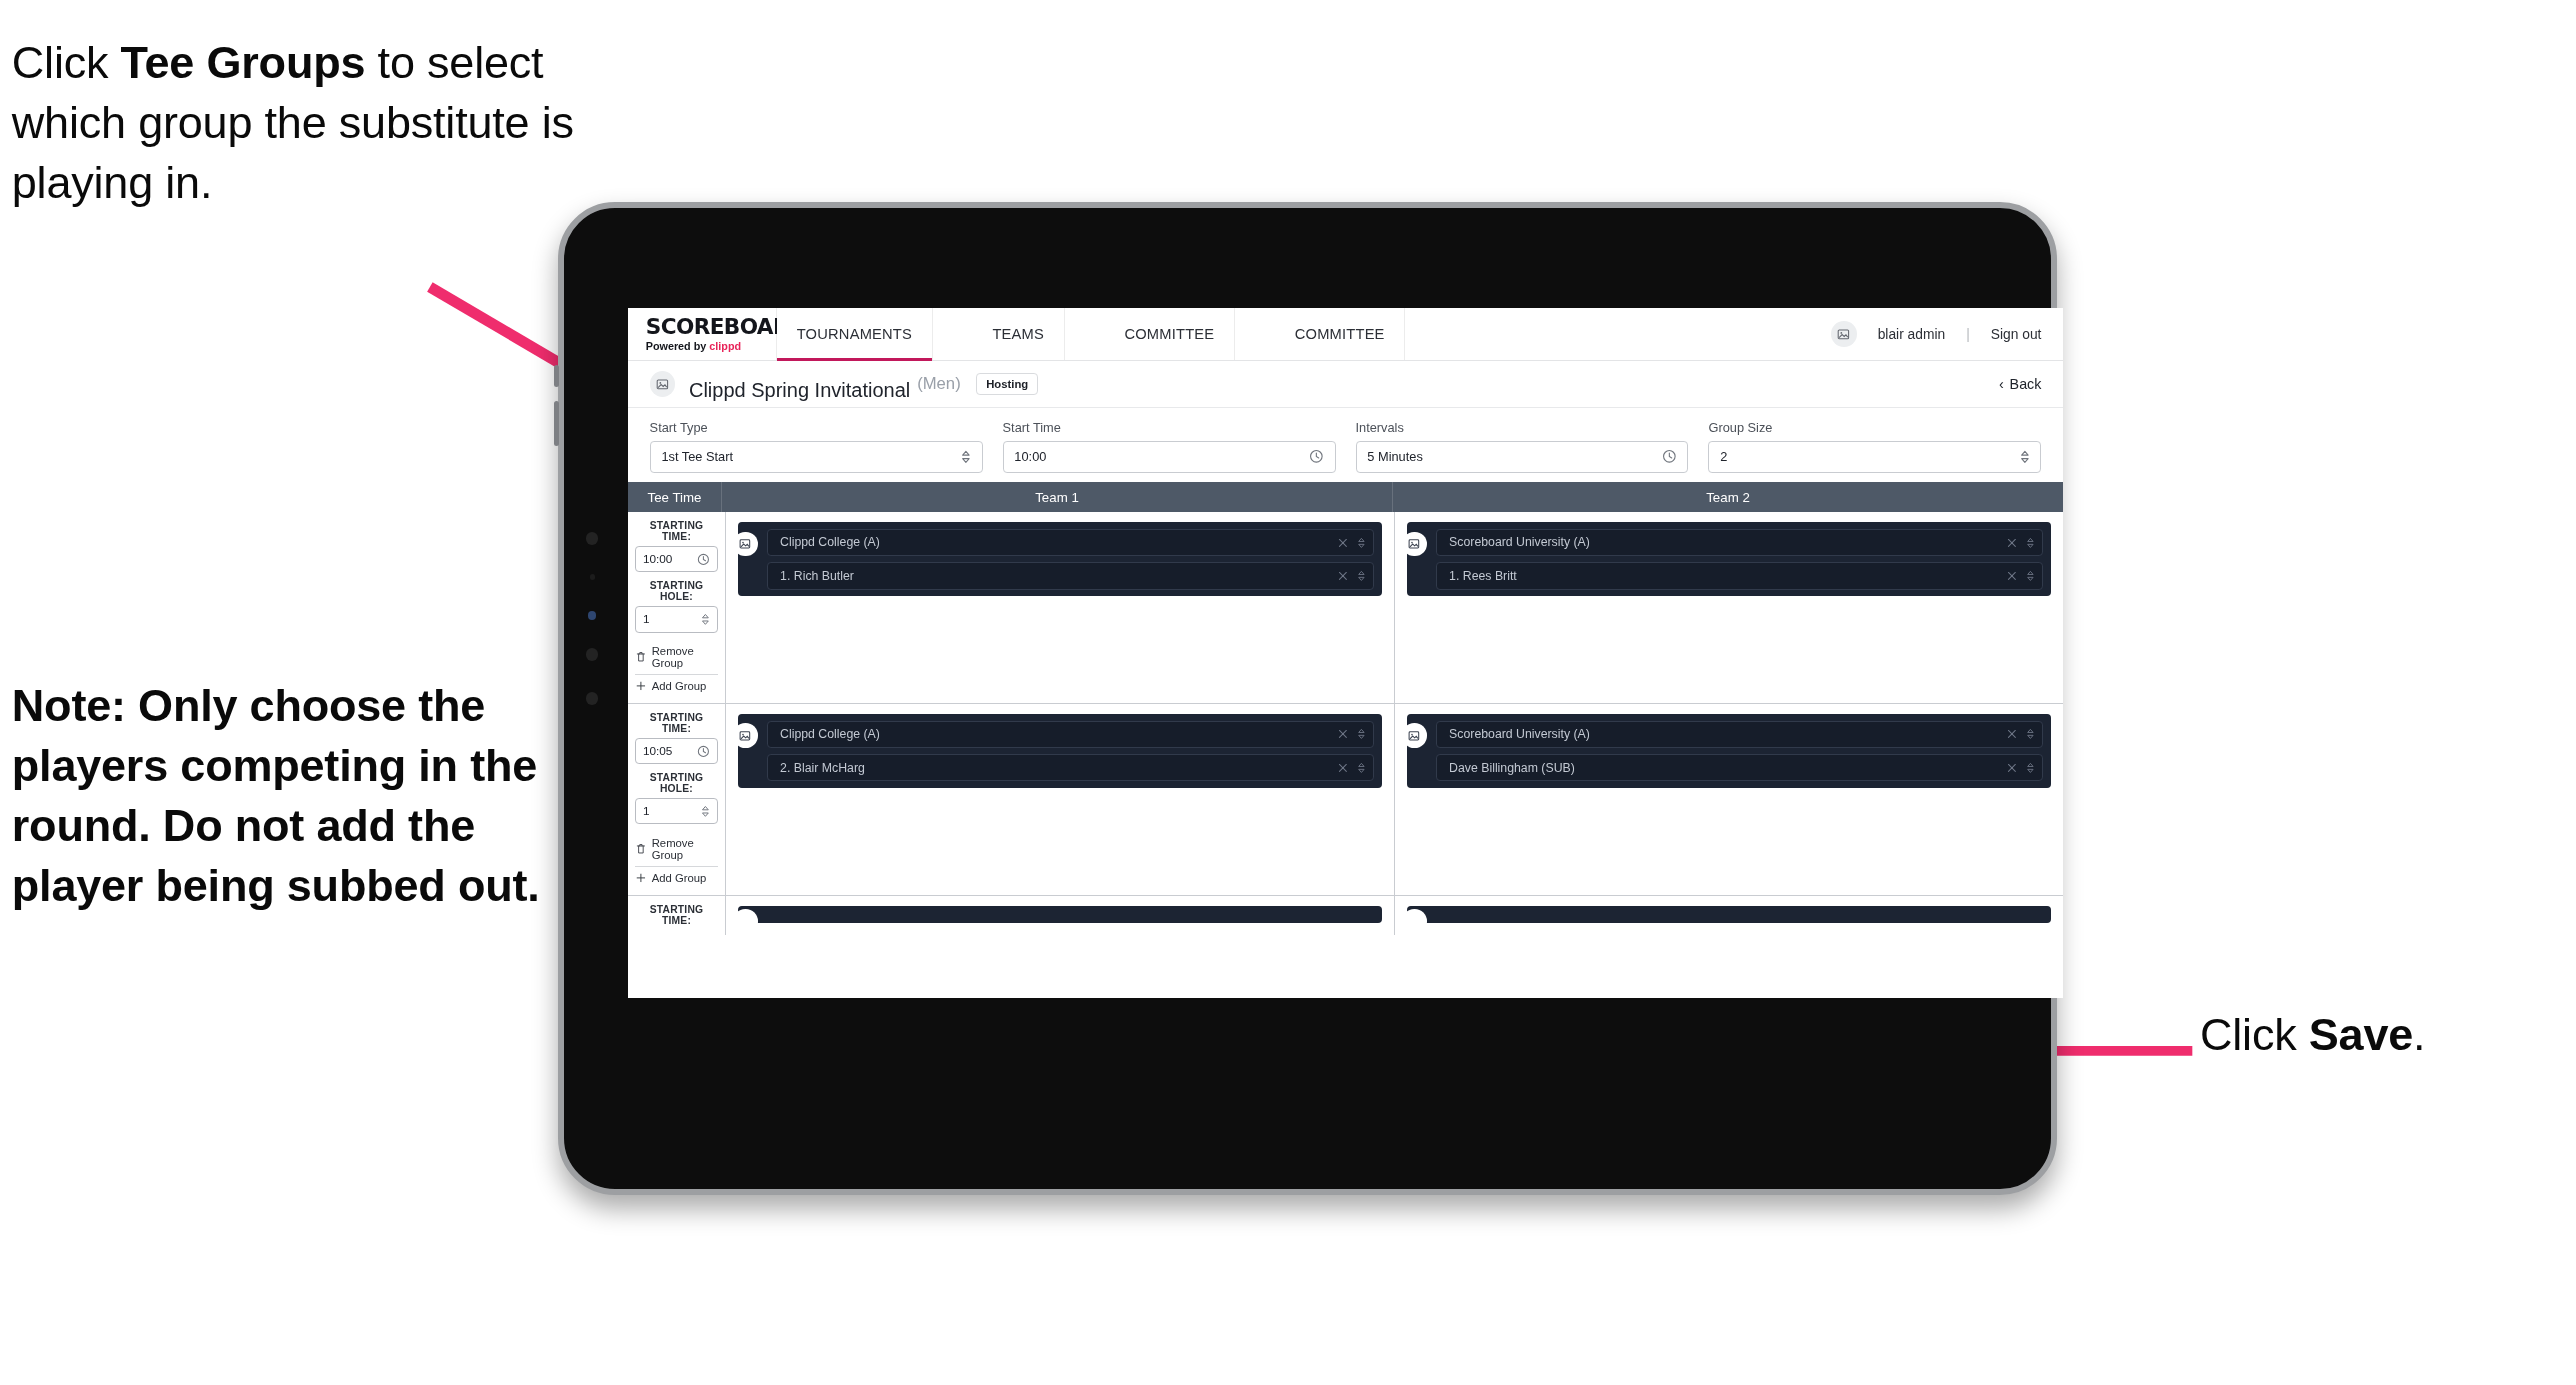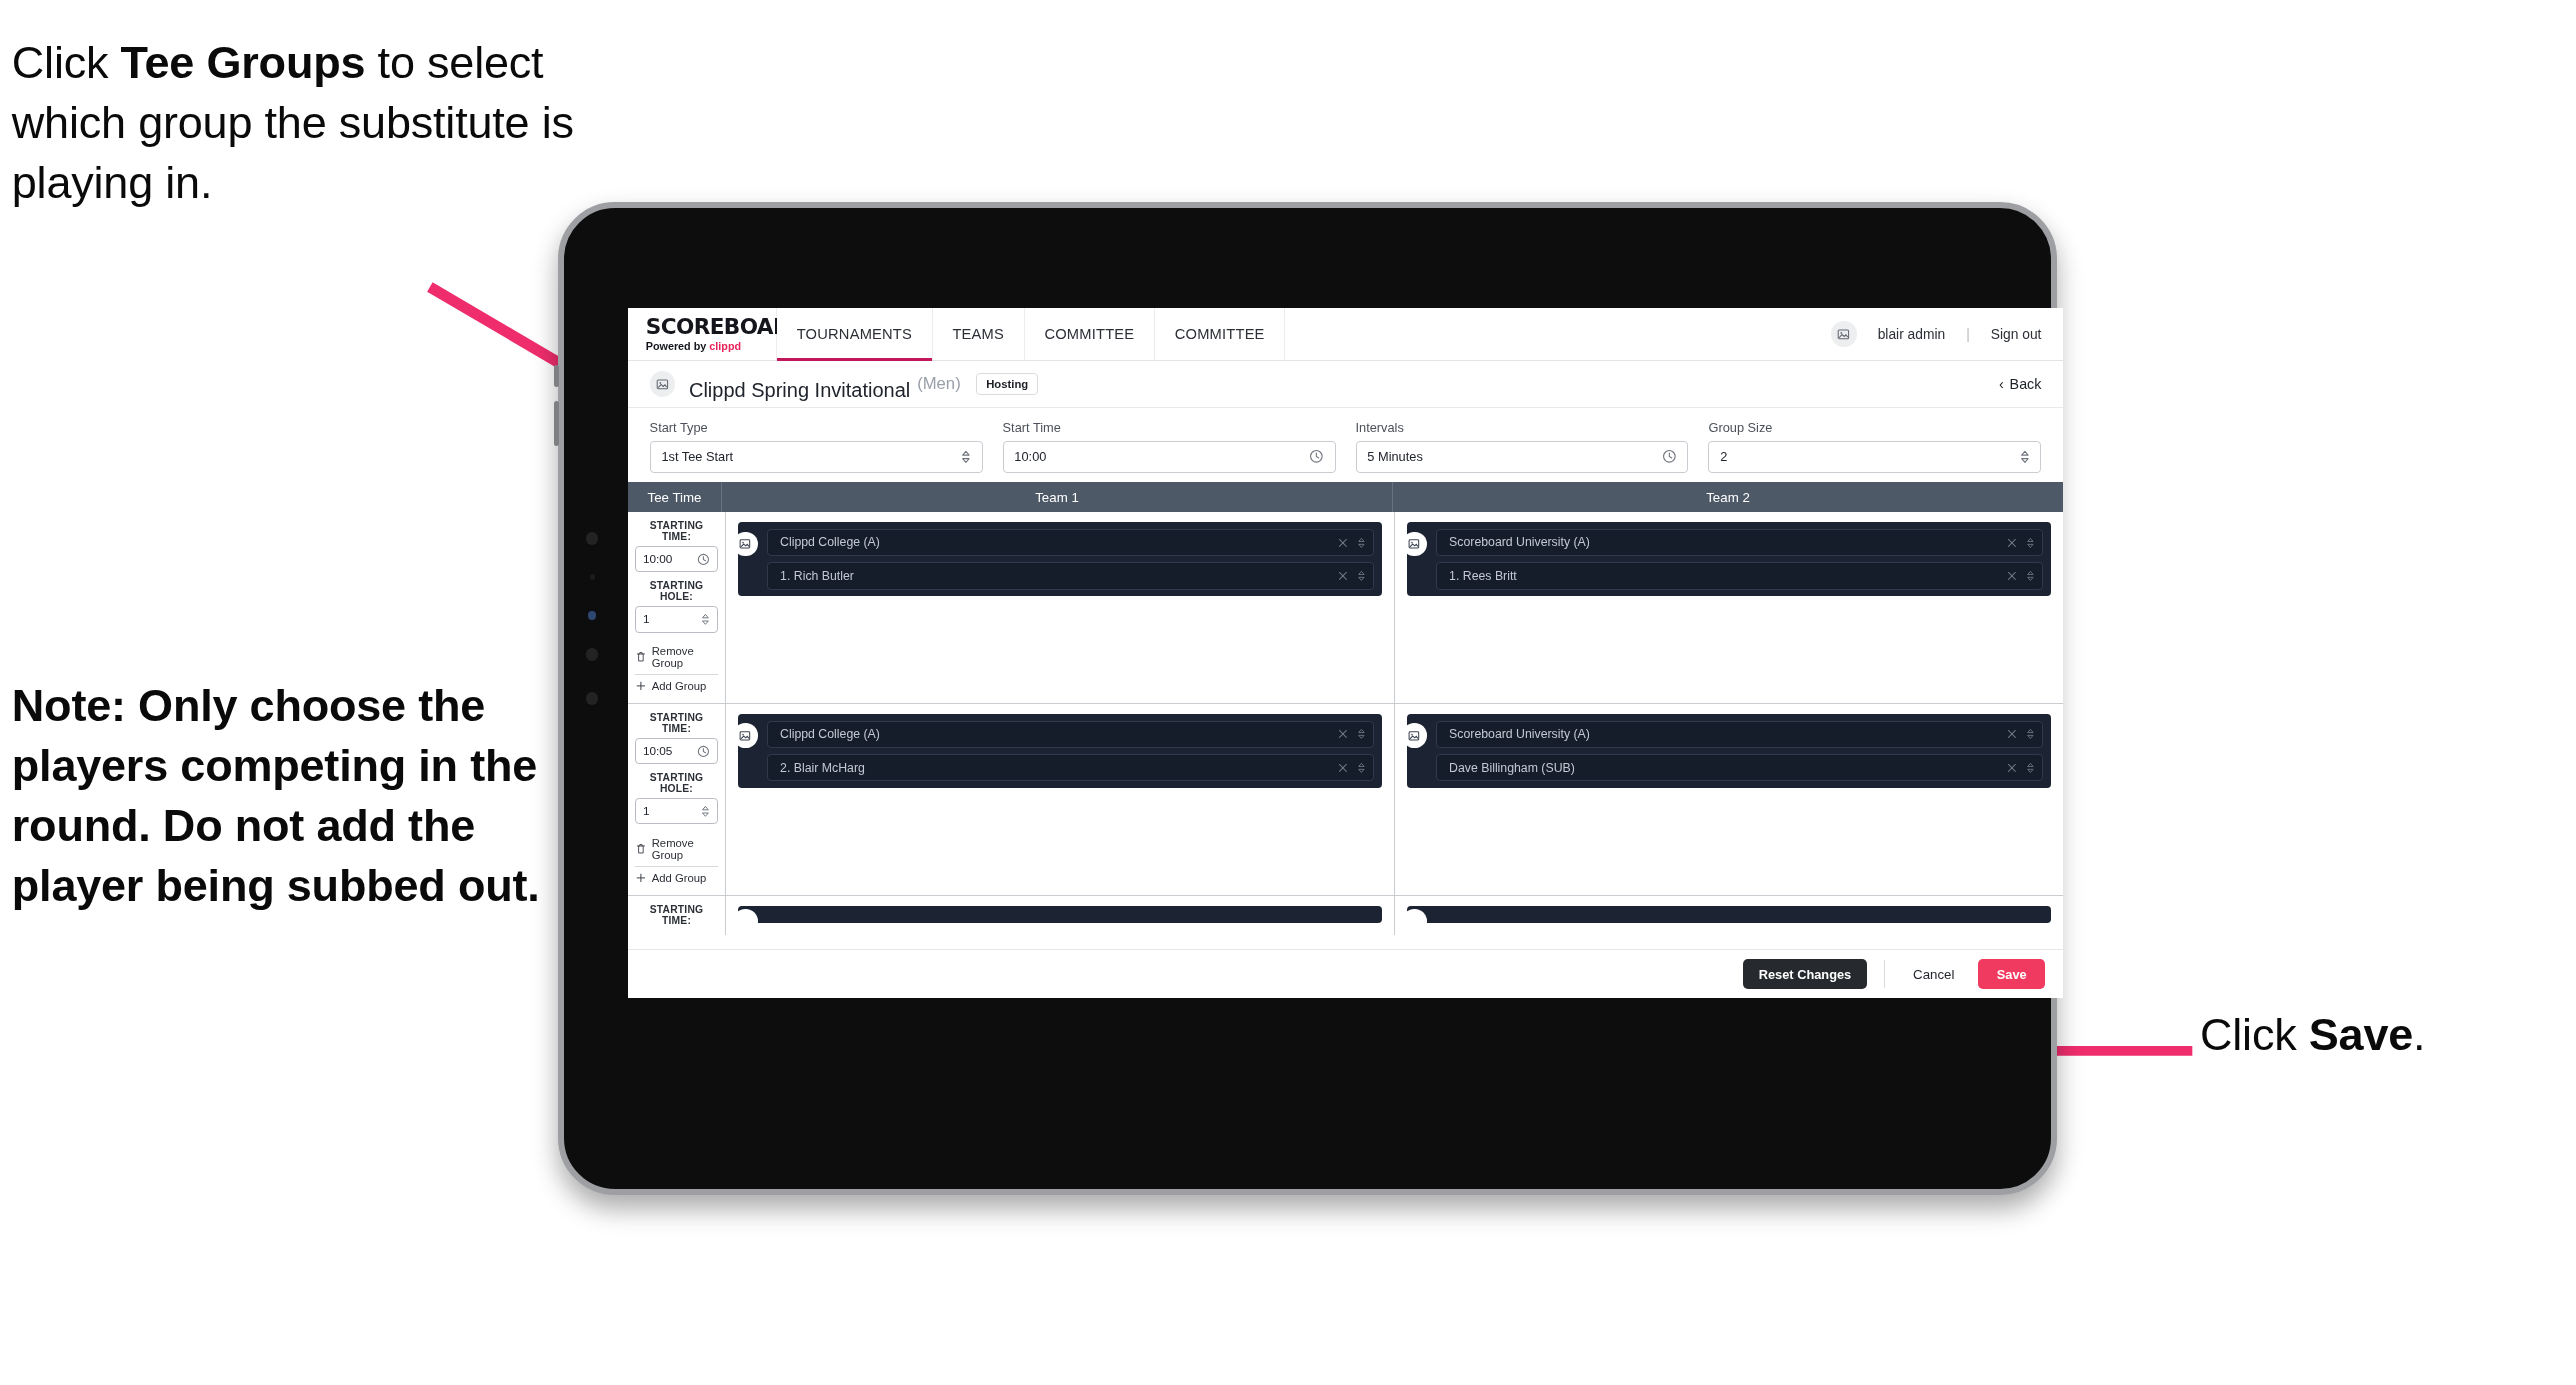--- a/index.html
+++ b/index.html
@@ -82,21 +82,21 @@
     letter-spacing: -0.6px;
     color: #14161c;
     line-height: 1;
   }
   .brand-sub {
     font-size: 10.8px; color: #14161c; margin-top: 2.9px; line-height: 1;
     font-weight: 600;
   }
   .brand-sub .clippd { color: #e8245a; font-weight: 700; }
 
-  .navtabs { display: flex; align-items: stretch; }
+  .navtabs { display: flex; align-items: stretch; gap: 40px; }
   .navtab {
     display: flex; align-items: center;
     padding: 0 19.7px;
     font-size: 14.7px;
     color: #2c2f36;
     letter-spacing: 0.2px;
     border-right: 1px solid #ececec;
     cursor: pointer;
     position: relative;
     background: #fff;
@@ -691,22 +691,16 @@
           </div>
         </div>
         <div class="team-cell">
           <div class="group-card" style="height:17.7px;padding:0;">
             <div class="grp-avatar" style="top:3.9px;"></div>
           </div>
         </div>
       </div>
     </div>
 
-    <div class="footbar">
-      <div class="btn-reset">Reset Changes</div>
-      <div class="foot-div"></div>
-      <div class="btn-cancel">Cancel</div>
-      <div class="btn-save">Save</div>
-    </div>
 
   </div>
 </div>
 
 
 </body></html>

